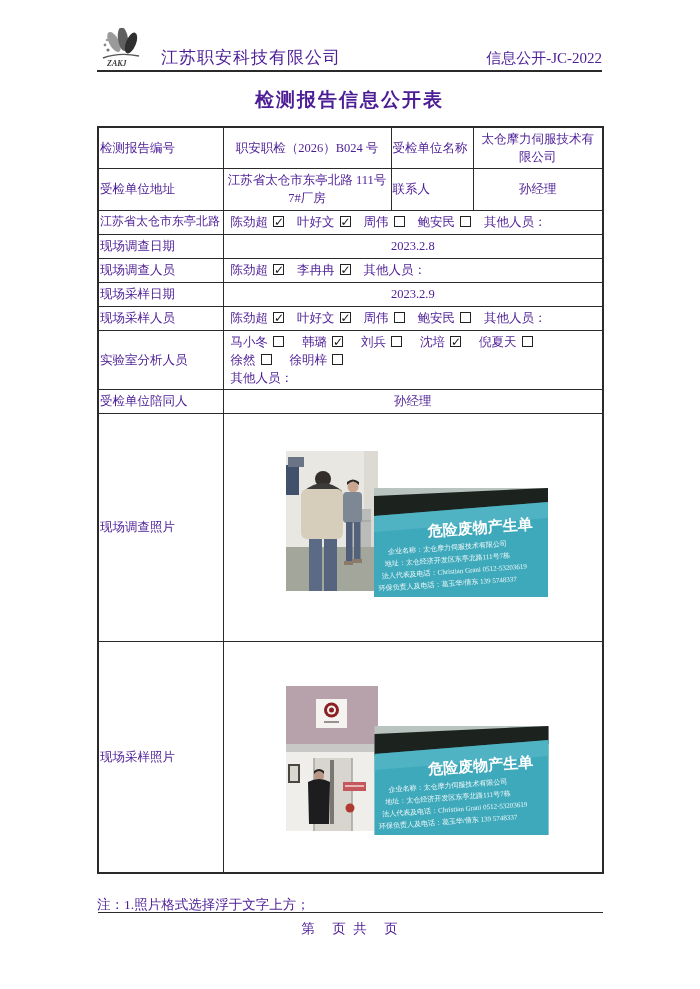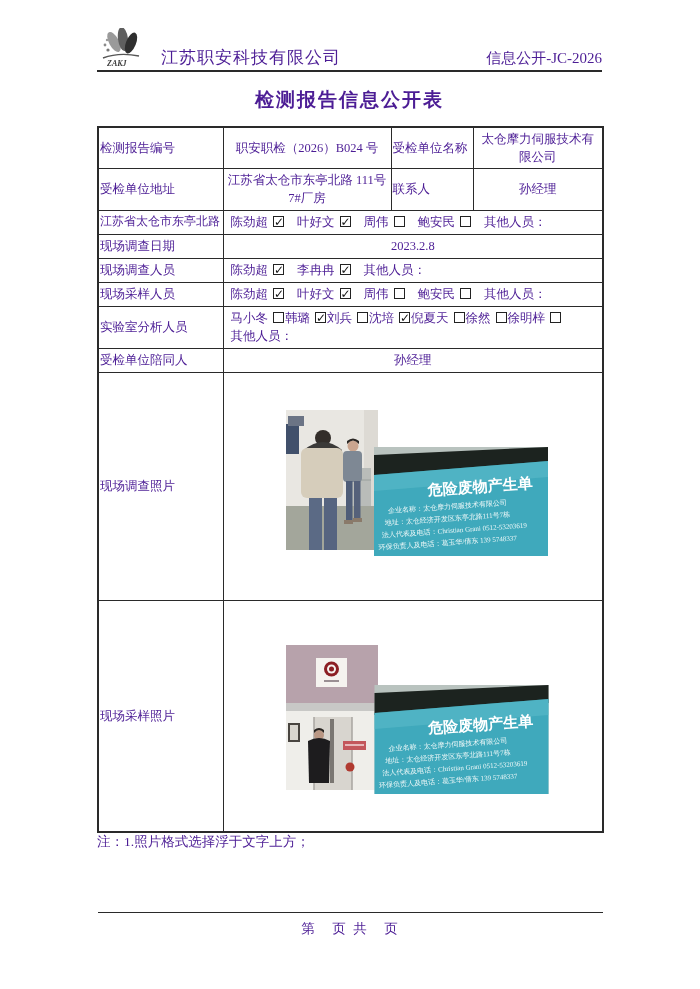--- a/index.html
+++ b/index.html
@@ -32,36 +32,36 @@
   td.lab { text-align:left; padding:2px 1px; }
   td.val { text-align:center; }
   td.chk { text-align:left; padding-left:7px; }
   tr.h40 td { height:40px; }
   tr.h24 td { height:24px; }
   tr.h42 td { height:42px; }
   tr.hp1 td { height:228px; }
   tr.hp2 td { height:232px; }
 
   .member { white-space:nowrap; margin-right:13px; }
-  .member.tight { margin-right:1px; }
+  .member.tight { margin-right:18px; }
   .box { display:inline-block; width:11px; height:11px; border:1.3px solid #222;
          margin-left:5px; vertical-align:-1px; position:relative; }
   .box.checked::after { content:"\2713"; position:absolute; left:0px; top:-3px;
          font-size:12px; font-weight:bold; color:#111;
          font-family:"DejaVu Sans",sans-serif; }
 
   td.photocell { position:relative; padding:0; }
   .photo { position:absolute; overflow:hidden; }
   .photo svg { display:block; }
   .pA { left:62px; top:37px;  width:92px;  height:140px; }
   .pB { left:150px; top:74px; width:174px; height:109px; }
   .pC { left:62px; top:44px;  width:92px;  height:145px; }
   .pD { left:150px; top:84px; width:175px; height:109px; }
 
-  .note { font-size:13.5px; margin-top:0; }
+  .note { font-size:13.5px; margin-top:22px; }
 
   .footer { position:absolute; left:98px; top:912px; width:505px;
             border-top:1.5px solid #2a2a2a; text-align:center;
             font-size:13.5px; padding-top:7px; letter-spacing:2px; }
 
   .signtext { font-family:"Liberation Serif","DejaVu Serif",serif; }
 </style>
 </head>
 <body>
 
@@ -73,21 +73,21 @@
         <ellipse cx="17" cy="14" rx="5" ry="11" transform="rotate(-28 17 14)" fill="#9a9a9a"></ellipse>
         <ellipse cx="26" cy="11" rx="5" ry="12" transform="rotate(-8 26 11)" fill="#5f5f5f"></ellipse>
         <ellipse cx="34" cy="15" rx="5" ry="11" transform="rotate(22 34 15)" fill="#2f2f2f"></ellipse>
         <circle cx="11" cy="22" r="1.6" fill="#777"></circle>
         <circle cx="8" cy="17" r="1.4" fill="#8a8a8a"></circle>
         <circle cx="10" cy="12" r="1.2" fill="#9a9a9a"></circle>
         <path d="M6 30 Q 22 24 42 28" stroke="#555" stroke-width="1.4" fill="none"></path>
         <text x="10" y="38" font-size="8" font-style="italic" font-weight="bold" fill="#3a3a3a" font-family="Liberation Serif, serif">ZAKJ</text>
       </svg>
       <div class="company">江苏职安科技有限公司</div>
-      <div class="doccode">信息公开-JC-2026</div>
+      <div class="doccode">信息公开-JC-2022</div>
     </div>
 
     <div class="title">检测报告信息公开表</div>
 
     <table>
       <colgroup>
           <col style="width:125px">
           <col style="width:168px">
           <col style="width:82px">
           <col style="width:130px">
@@ -116,20 +116,24 @@
       <tr class="h24">
         <td class="lab">现场调查日期</td>
         <td class="val" colspan="3">2023.2.8</td>
       </tr>
 
       <tr class="h24">
         <td class="lab">现场调查人员</td>
         <td class="chk" colspan="3"><span class="member"><span>陈劲超</span><span class="box checked"></span></span><span class="member"><span>李冉冉</span><span class="box checked"></span></span><span class="member"><span>其他人员：</span></span></td>
       </tr>
 
+      <tr class="h24">
+        <td class="lab">现场采样日期</td>
+        <td class="val" colspan="3">2023.2.9</td>
+      </tr>
 
       <tr class="h24">
         <td class="lab">现场采样人员</td>
         <td class="chk" colspan="3"><span class="member"><span>陈劲超</span><span class="box checked"></span></span><span class="member"><span>叶好文</span><span class="box checked"></span></span><span class="member"><span>周伟</span><span class="box"></span></span><span class="member"><span>鲍安民</span><span class="box"></span></span><span class="member"><span>其他人员：</span></span></td>
       </tr>
 
       <tr class="h42">
         <td class="lab">实验室分析人员</td>
         <td class="chk" colspan="3">
           <div><span class="member tight"><span>马小冬</span><span class="box"></span></span><span class="member tight"><span>韩璐</span><span class="box checked"></span></span><span class="member tight"><span>刘兵</span><span class="box"></span></span><span class="member tight"><span>沈培</span><span class="box checked"></span></span><span class="member tight"><span>倪夏天</span><span class="box"></span></span><span class="member tight"><span>徐然</span><span class="box"></span></span><span class="member tight"><span>徐明梓</span><span class="box"></span></span></div>

